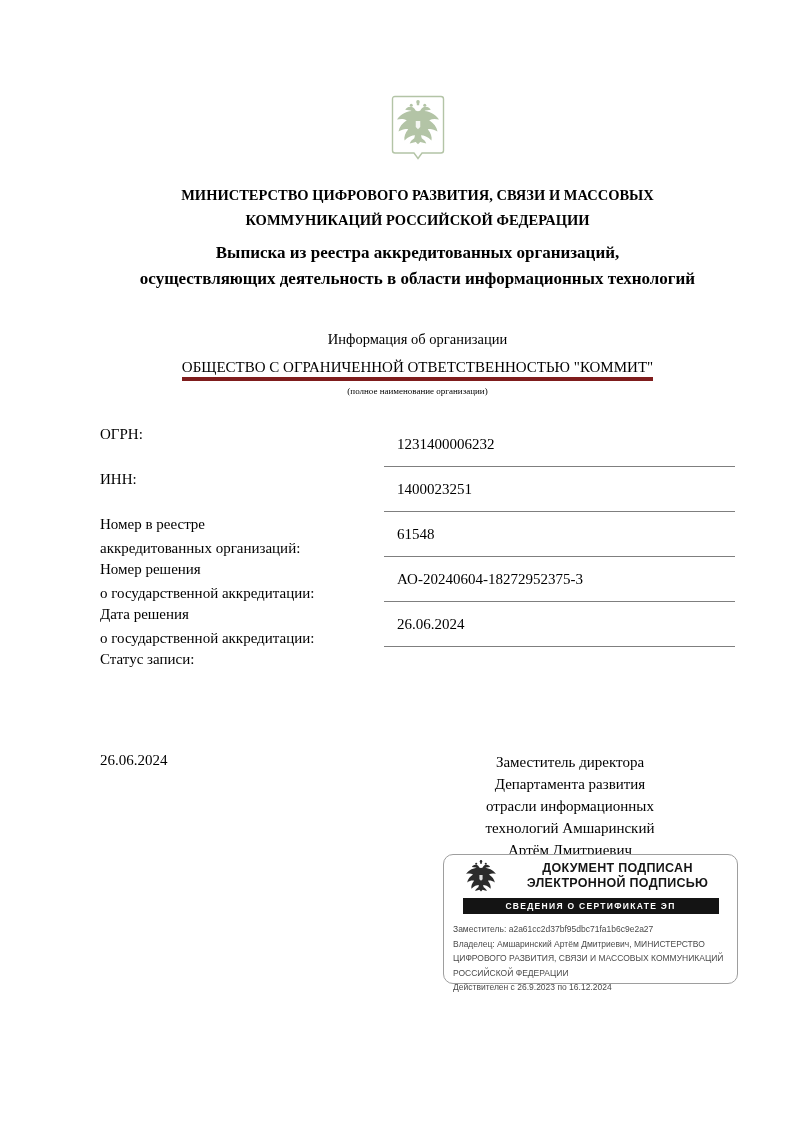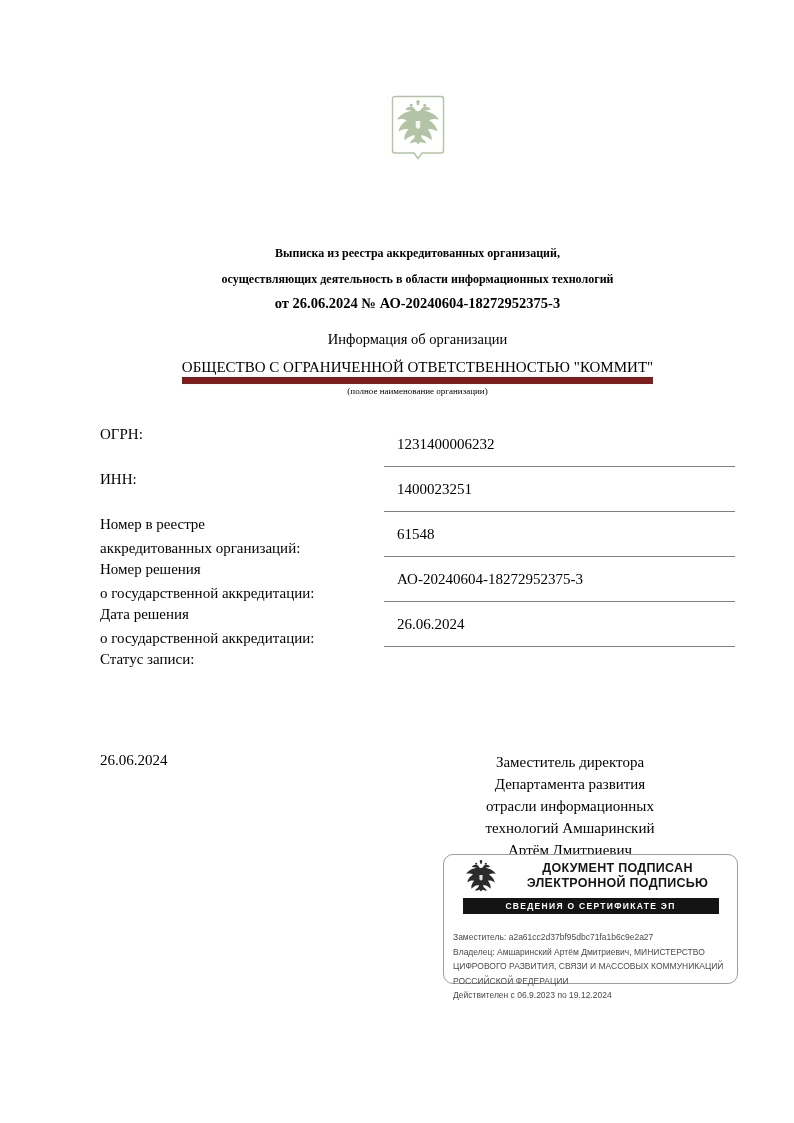--- a/index.html
+++ b/index.html
@@ -7,25 +7,25 @@
     position:relative; width:794px; height:1123px; margin:0 auto;
     background:#ffffff; overflow:hidden;
     font-family:"Liberation Serif","DejaVu Serif",serif; color:#000;
   }
   .content { position:absolute; left:100px; top:0; width:635px; height:100%; }
 
   .emblem { position:absolute; top:95px; left:50%; transform:translateX(-50%); }
 
   .center-block { position:absolute; left:0; width:100%; text-align:center; }
   .ministry   { top:183px; font-weight:bold; font-size:14.5px; line-height:25px; }
-  .doc-title  { top:240px; font-weight:bold; font-size:12px; line-height:26px; }
+  .doc-title  { top:240px; font-weight:bold; font-size:17px; line-height:26px; }
   .doc-number { top:295px; font-weight:bold; font-size:14.5px; }
   .section-heading { top:331px; font-size:14.5px; }
   .org-name   { top:359px; font-size:15px; }
-  .org-name span { border-bottom:7px solid #7f1d1d; padding-bottom:2px; }
+  .org-name span { border-bottom:4px solid #7f1d1d; padding-bottom:2px; }
   .org-caption { top:386px; font-size:9px; }
 
   .fields { position:absolute; top:422px; left:0; width:100%; }
   .frow  { display:flex; align-items:stretch; height:45px; }
   .flabel {
     width:250px; margin-right:34px; font-size:15px; line-height:24px;
     display:flex; flex-direction:column; justify-content:flex-start;
   }
   .fvalue {
     flex:1; border-bottom:1.5px solid #7f7f7f; font-size:15px;
@@ -40,21 +40,21 @@
 
   .stamp {
     position:absolute; left:443px; top:854px; width:295px; height:130px;
     background:#fff; border:1px solid #9e9e9e; border-radius:10px;
     box-sizing:border-box; font-family:"Liberation Sans","DejaVu Sans",sans-serif;
   }
   .stamp-head { display:flex; align-items:center; padding:3px 12px 2px 20px; gap:12px; }
   .stamp-eagle { flex:0 0 auto; color:#2b2b2b; }
   .stamp-title { flex:1; text-align:center; font-weight:bold; font-size:12.5px; line-height:15px; color:#151515; letter-spacing:0.3px; }
   .stamp-banner {
-    margin:2px auto 8px; width:256px; background:#141414; color:#fff;
+    margin:2px auto 0; width:256px; background:#141414; color:#fff;
     font-size:8.5px; font-weight:bold; letter-spacing:1.3px;
     text-align:center; padding:3px 0 3px;
   }
   .stamp-cert { padding:8px 8px 0 9px; font-size:8.5px; line-height:14.5px; color:#4a4a4a; }
 
   .svgdefs { position:absolute; width:0; height:0; }
 </style>
 </head>
 <body>
 
@@ -76,27 +76,30 @@
 <div class="page">
   <div class="content">
 
     <div class="emblem">
       <svg width="58" height="70" viewBox="0 0 58 70">
         <path d="M3.5 4 Q3.5 1.5 6 1.5 H52 Q54.5 1.5 54.5 4 V55.5 Q54.5 58 52 58 H33 L29 63.5 L25 58 H6 Q3.5 58 3.5 55.5 Z" fill="none" stroke="#b3c4a6" stroke-width="1.4"></path>
         <use href="#eagle" transform="translate(5 3.5) scale(0.75)" fill="#b3c4a6"></use>
       </svg>
     </div>
 
+    <div class="center-block ministry">
+      <div>МИНИСТЕРСТВО ЦИФРОВОГО РАЗВИТИЯ, СВЯЗИ И МАССОВЫХ</div>
+      <div>КОММУНИКАЦИЙ РОССИЙСКОЙ ФЕДЕРАЦИИ</div>
+    </div>
 
     <div class="center-block doc-title">
       <div>Выписка из реестра аккредитованных организаций,</div>
       <div>осуществляющих деятельность в области информационных технологий</div>
     </div>
 
-    <div class="center-block doc-number">от 26.06.2024 № АО-20240604-18272952375-3</div>
 
     <div class="center-block section-heading">Информация об организации</div>
 
     <div class="center-block org-name">
       <span>ОБЩЕСТВО С ОГРАНИЧЕННОЙ ОТВЕТСТВЕННОСТЬЮ "КОММИТ"</span>
     </div>
 
     <div class="center-block org-caption">(полное наименование организации)</div>
 
     <div class="fields" id="fields">
@@ -160,16 +163,16 @@
         <div>ДОКУМЕНТ ПОДПИСАН</div>
         <div>ЭЛЕКТРОННОЙ ПОДПИСЬЮ</div>
       </div>
     </div>
     <div class="stamp-banner">СВЕДЕНИЯ О СЕРТИФИКАТЕ ЭП</div>
     <div class="stamp-cert" id="stamp-cert">
         <div>Заместитель: a2a61cc2d37bf95dbc71fa1b6c9e2a27</div>
         <div>Владелец: Амшаринский Артём Дмитриевич, МИНИСТЕРСТВО</div>
         <div>ЦИФРОВОГО РАЗВИТИЯ, СВЯЗИ И МАССОВЫХ КОММУНИКАЦИЙ</div>
         <div>РОССИЙСКОЙ ФЕДЕРАЦИИ</div>
-        <div>Действителен с 06.9.2023 по 19.12.2024</div>
+        <div>Действителен с 26.9.2023 по 16.12.2024</div>
       </div>
   </div>
 </div>
 
 </body></html>

